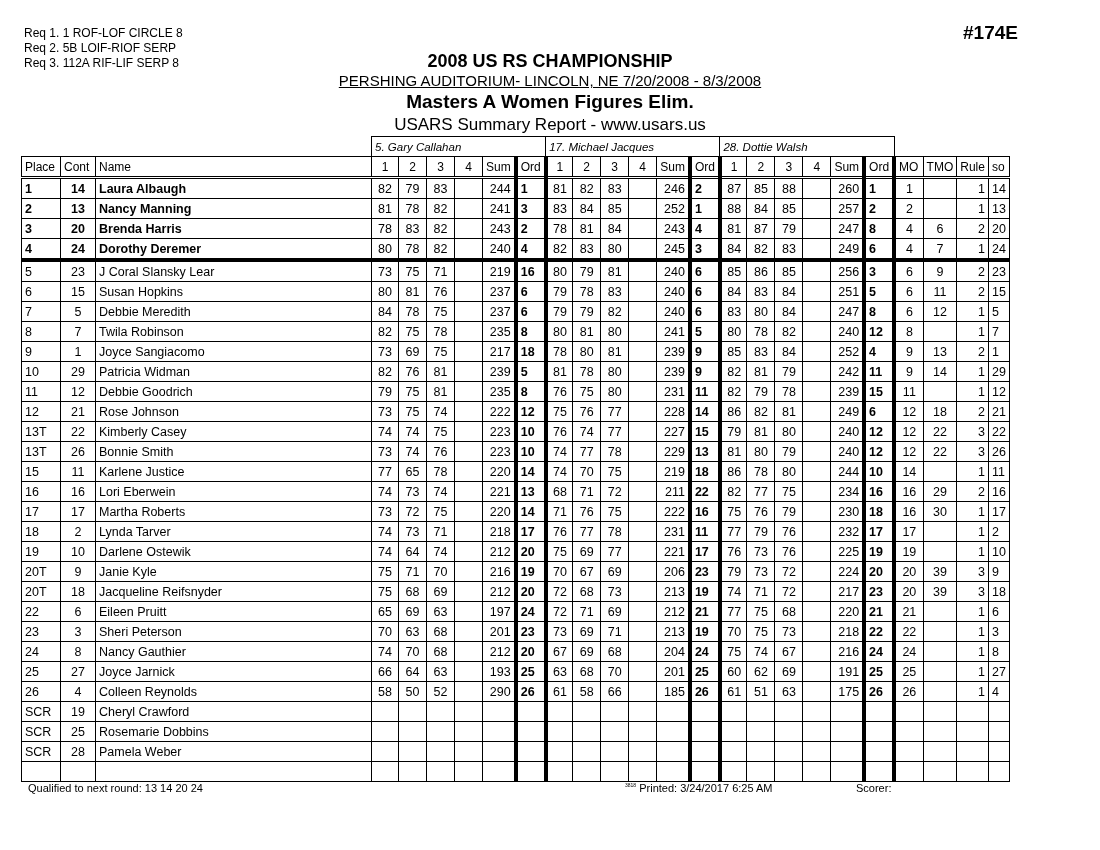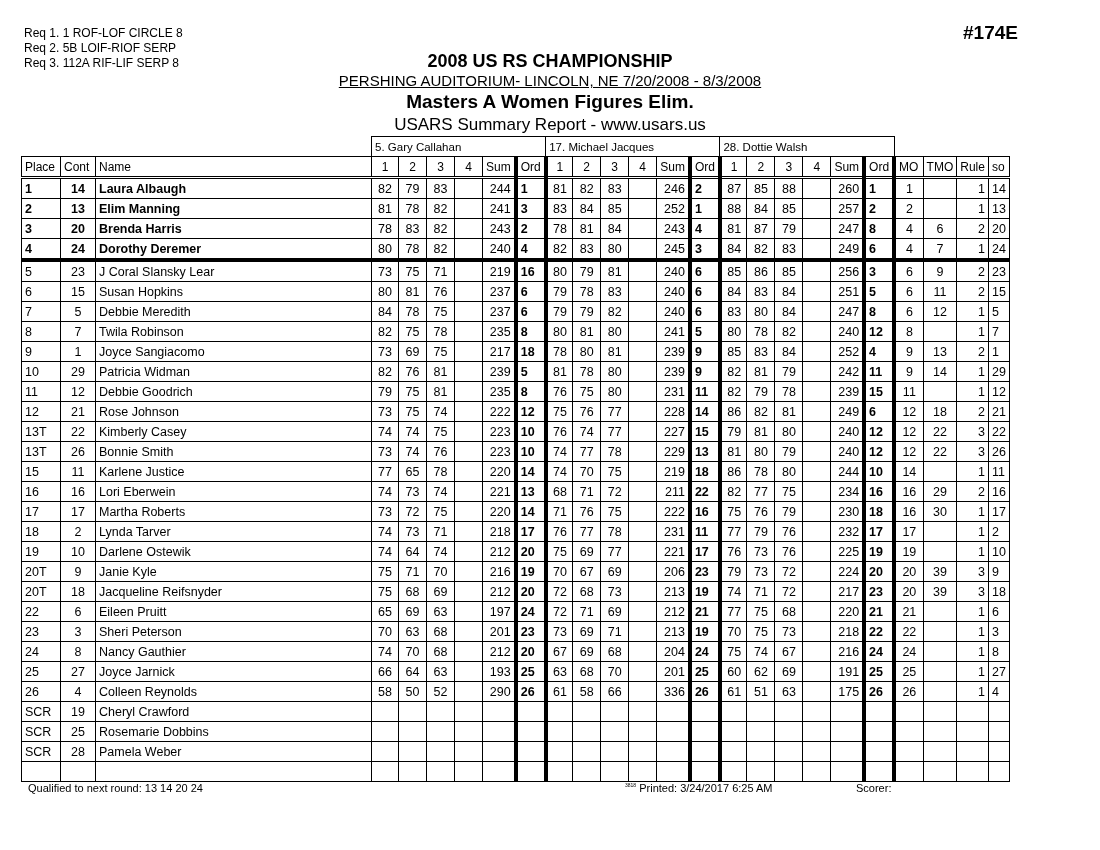--- a/index.html
+++ b/index.html
@@ -6,21 +6,21 @@
   body{width:1100px;height:850px;position:relative;font-family:"Liberation Sans",sans-serif;color:#000;overflow:hidden;}
   .reqs{position:absolute;left:24px;top:26px;font-size:12px;line-height:15px;}
   .hdr{position:absolute;left:290px;width:520px;top:22px;text-align:center;margin-top:28px;}
   .hdr .t1{font-size:18px;font-weight:bold;line-height:22px;}
   .hdr .t2{font-size:15px;line-height:18px;text-decoration:underline;}
   .hdr .t3{font-size:19px;font-weight:bold;line-height:24px;}
   .hdr .t4{font-size:17px;line-height:22px;}
   .evno{position:absolute;left:963px;top:22px;font-size:19px;font-weight:bold;}
   table.grid{position:absolute;left:21px;top:136px;border-collapse:collapse;table-layout:fixed;font-size:12.5px;}
   table.grid td{border:1px solid #000;padding:0 3px;height:19px;white-space:nowrap;overflow:hidden;}
-  table.grid tr.jh td{height:19px;font-size:11.5px;}
+  table.grid tr.jh td{height:19px;font-size:11.5px;font-style:italic;}
   table.grid tr.jh td.blank{border:none;}
   table.grid tr.ch td{font-size:12px;border-bottom:3px double #000;}
   .c{text-align:center;}
   .r{text-align:right;}
   .b{font-weight:bold;}
   .thickL{border-left:4px solid #000 !important;}
   tr.qual td{font-weight:bold;}
   tr.sep td{border-bottom:4px solid #000 !important;}
   .foot{position:absolute;top:782px;font-size:11px;}
   .tiny{font-size:5px;vertical-align:top;}
@@ -128,21 +128,21 @@
         <td class="r j" style="font-weight: normal;">260</td>
         <td class="thickL b">1</td>
         <td class="c thickL j" style="font-weight: normal;">1</td>
         <td class="c j" style="font-weight: normal;"></td>
         <td class="r j" style="font-weight: normal;">1</td>
         <td class="j" style="font-weight: normal;">14</td>
       </tr>
       <tr class="qual">
         <td>2</td>
         <td class="c">13</td>
-        <td>Elim Manning</td>
+        <td>Nancy Manning</td>
         <td class="c j" style="font-weight: normal;">81</td>
         <td class="c j" style="font-weight: normal;">78</td>
         <td class="c j" style="font-weight: normal;">82</td>
         <td class="c j" style="font-weight: normal;"></td>
         <td class="r j" style="font-weight: normal;">241</td>
         <td class="thickL b">3</td>
         <td class="c j thickL" style="font-weight: normal;">83</td>
         <td class="c j" style="font-weight: normal;">84</td>
         <td class="c j" style="font-weight: normal;">85</td>
         <td class="c j" style="font-weight: normal;"></td>
@@ -787,21 +787,21 @@
         <td class="c j">58</td>
         <td class="c j">50</td>
         <td class="c j">52</td>
         <td class="c j"></td>
         <td class="r j">290</td>
         <td class="thickL b">26</td>
         <td class="c j thickL">61</td>
         <td class="c j">58</td>
         <td class="c j">66</td>
         <td class="c j"></td>
-        <td class="r j">336</td>
+        <td class="r j">185</td>
         <td class="thickL b">26</td>
         <td class="c j thickL">61</td>
         <td class="c j">51</td>
         <td class="c j">63</td>
         <td class="c j"></td>
         <td class="r j">175</td>
         <td class="thickL b">26</td>
         <td class="c thickL j">26</td>
         <td class="c j"></td>
         <td class="r j">1</td>

